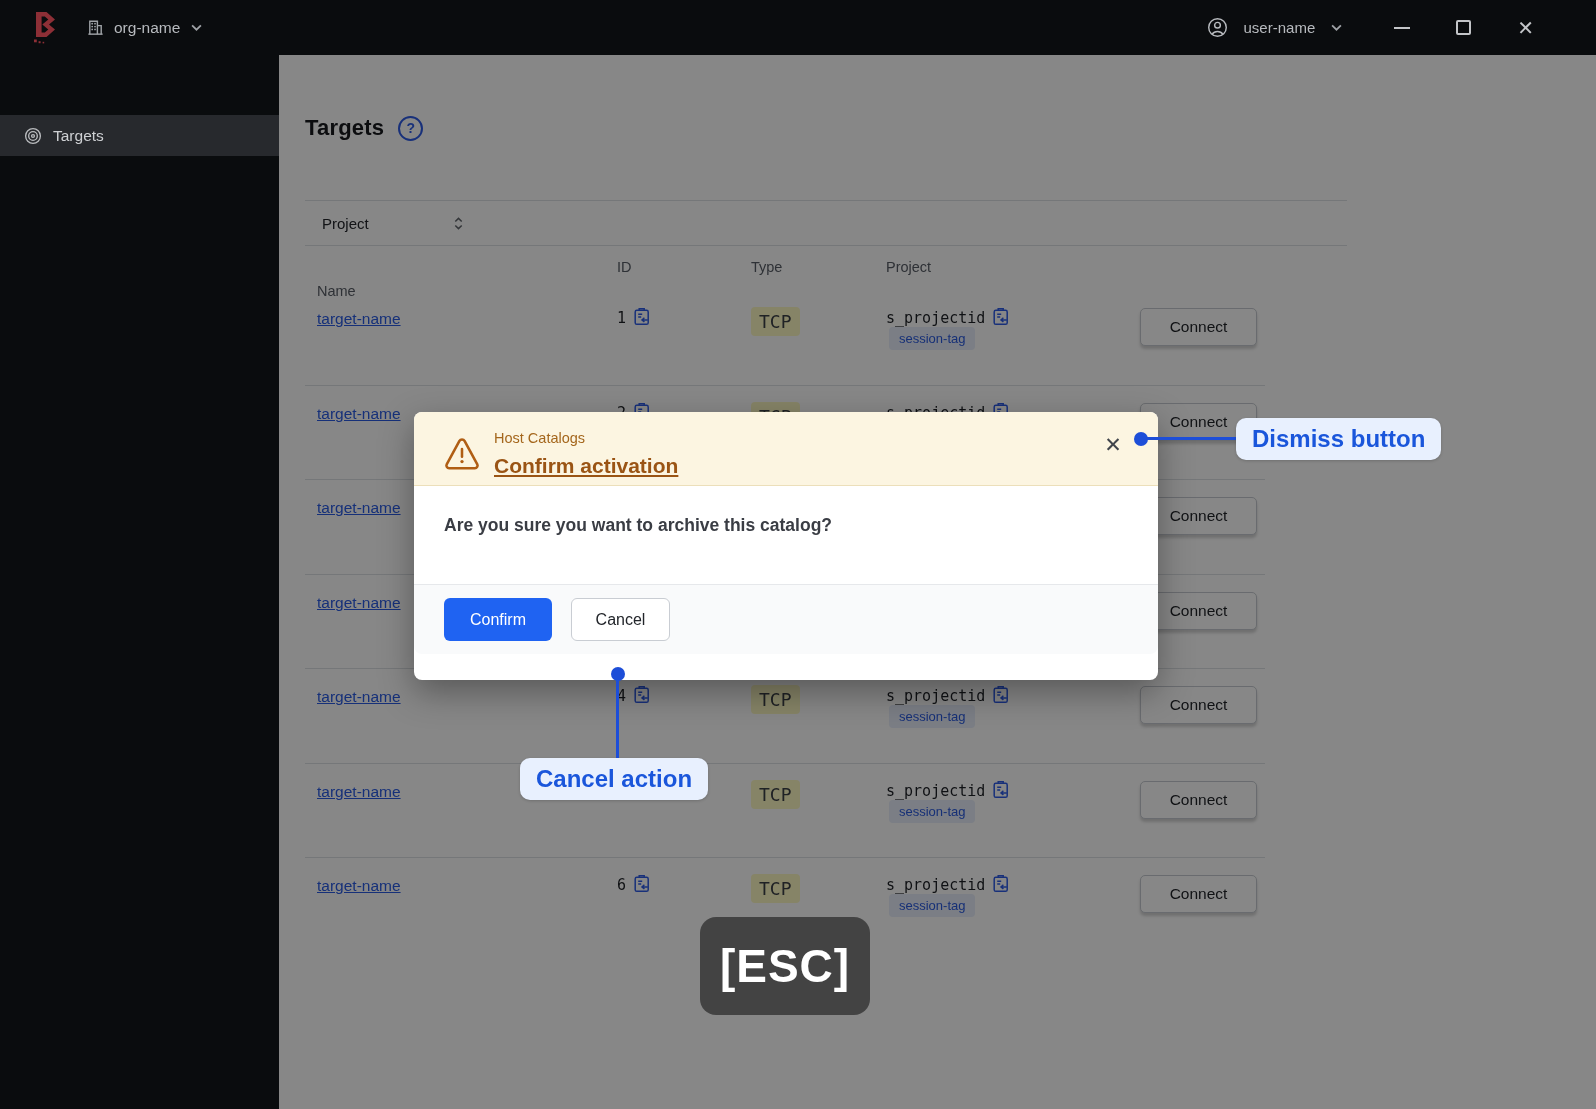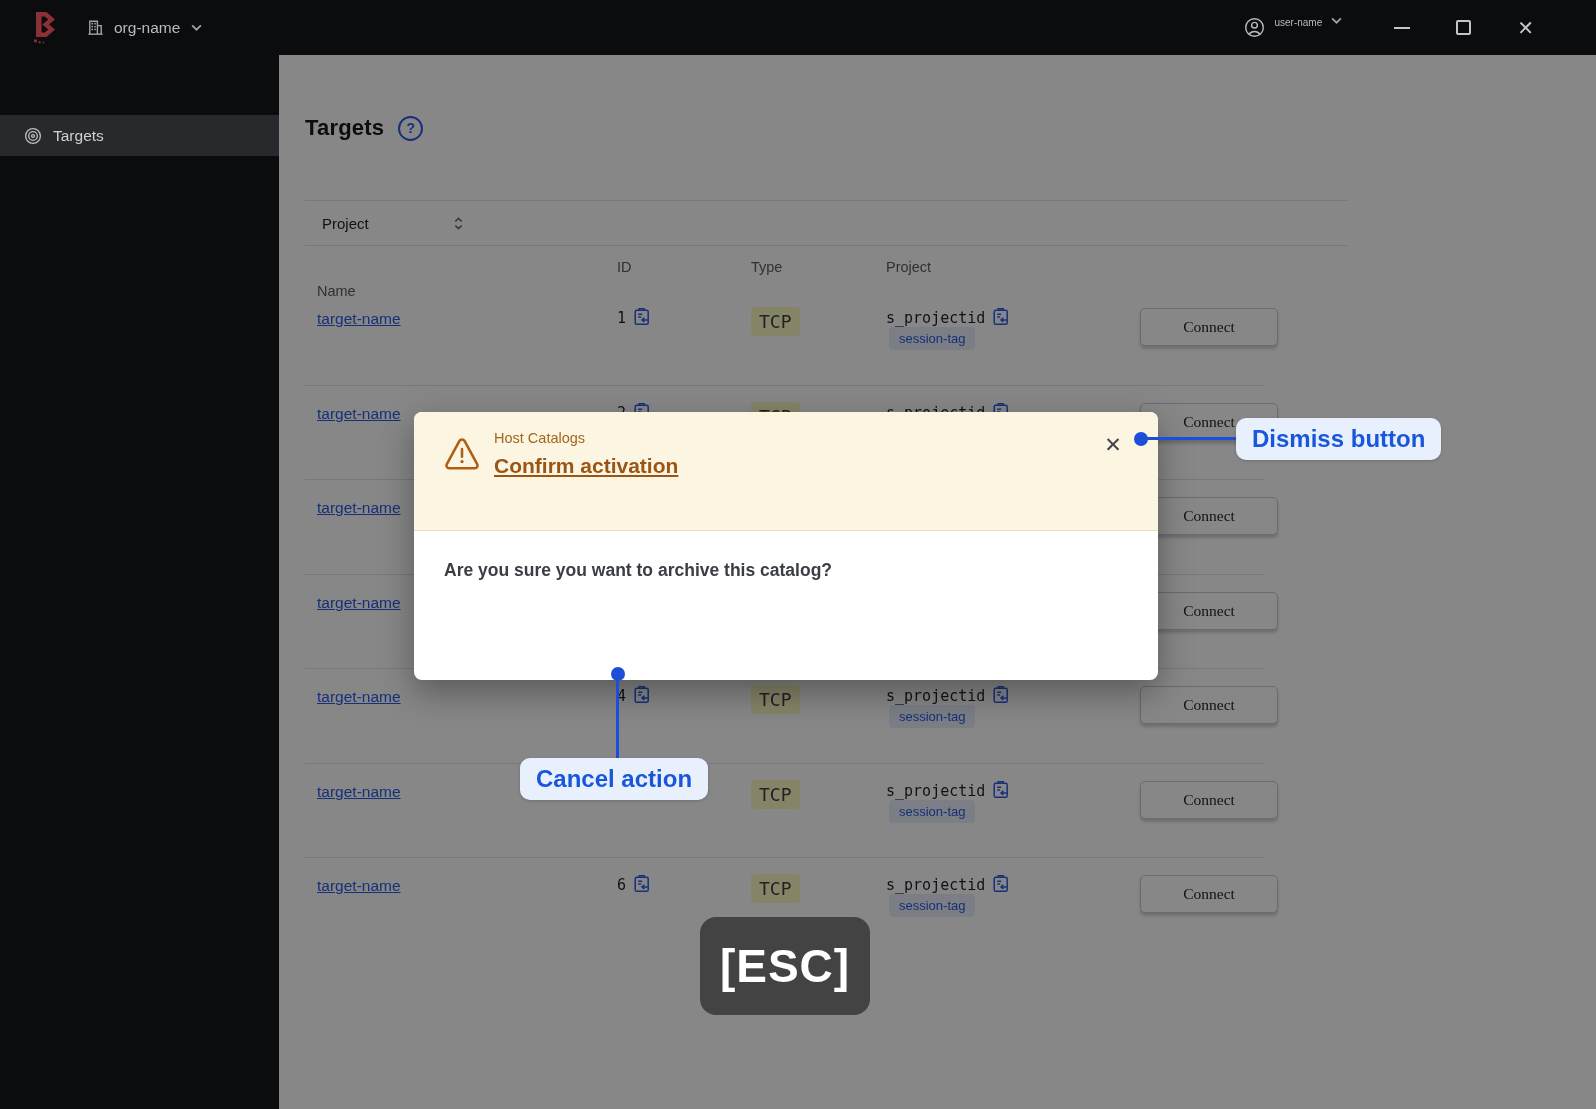--- a/index.html
+++ b/index.html
@@ -14,21 +14,21 @@
   
   .topbar {
     position:absolute; left:0; top:0; width:1596px; height:55px;
     background:#0a0c0e; display:flex; align-items:center; z-index:5;
   }
   .logo { margin-left:30px; display:flex; align-items:center; }
   .org-switcher { margin-left:26px; display:flex; align-items:center; gap:9px;
     color:#b7babe; font-size:15.5px; cursor:default; }
   .org-switcher .chev { margin-left:2px; }
   .topbar-spacer { flex:1; }
-  .user-menu { display:flex; gap:9px; color:#b7babe; font-size:10px; }
+  .user-menu { display:flex; align-items:center; gap:16px; color:#b7babe; font-size:15px; }
   .win-controls { display:flex; align-items:center; gap:46px; margin-left:52px; margin-right:62px; }
   .win-min { width:16px; height:2px; background:#c3c5c8; }
   .win-max { width:15px; height:15px; border:2px solid #c3c5c8; border-radius:2px; }
   .win-close { color:#c3c5c8; font-size:20px; line-height:1; }
 
   
   .sidebar { position:absolute; left:0; top:55px; width:279px; bottom:0; background:#0a0c0e; z-index:5; }
   .side-item {
     position:absolute; left:0; width:279px; height:41px;
     display:flex; align-items:center; padding-left:24px; gap:11px;
@@ -81,37 +81,37 @@
   }
   .cell.proj-cell { padding-top:18px; }
   .proj-line { display:flex; align-items:flex-start; gap:8px; font-size:15px; color:#1e2126; }
   .tag {
     display:inline-block; margin-left:3px; 
     background:#e8eefc; color:#2b5bdf; font-size:13px;
     padding:4px 10px; border-radius:4px;
   }
   .cell.action-cell { padding-top:17px; }
   .connect {
-    width:138px; height:38px; background:#fff; border:1px solid #c7cbd1; border-radius:5px;
-    font-family:Liberation Serif, serif; font-size:15.5px; color:#1f2227;
+    width:117px; height:38px; background:#fff; border:1px solid #c7cbd1; border-radius:5px;
+    font-family:Liberation Sans, sans-serif; font-size:15.5px; color:#1f2227;
     box-shadow:0 3px 3px rgba(0,0,0,0.18); cursor:pointer;
   }
 
   
   .overlay { position:absolute; left:279px; top:55px; right:0; bottom:0;
     background:rgba(0,0,0,0.47); z-index:20; }
 
   
   .modal {
     position:absolute; left:414px; top:412px; width:744px; height:268px;
     background:#fff; border-radius:8px; z-index:30;
     box-shadow:0 12px 34px rgba(0,0,0,0.35);
   }
   .modal-header {
-    position:relative; height:119px; background:#fcf5e1;
+    position:relative; height:74px; background:#fcf5e1;
     border-bottom:1px solid #ecdfba; border-radius:8px 8px 0 0;
   }
   .warn-icon { position:absolute; left:30px; top:25px; }
   .modal-eyebrow { position:absolute; left:80px; top:18px; font-size:14.5px; color:#a4661c; }
   .modal-title { position:absolute; left:80px; top:42px; font-size:21px; font-weight:bold; color:#9a5414;text-decoration:underline; }
   .modal-close {
     position:absolute; right:30px; top:18px; width:30px; height:30px;
     background:none; border:none; font-size:21px; color:#41454c; cursor:pointer;
     font-family:"Liberation Sans",sans-serif;
   }
@@ -469,20 +469,24 @@
         <path d="M10.3 2.6 1.8 18.2a1.8 1.8 0 0 0 1.6 2.6h17.2a1.8 1.8 0 0 0 1.6-2.6L13.7 2.6a1.95 1.95 0 0 0-3.4 0z"></path>
         <path d="M12 8v5.2" stroke-linecap="round"></path>
         <circle cx="12" cy="16.4" r="1.1" fill="#b05e14" stroke="none"></circle>
       </svg>
     </span>
     <div class="modal-eyebrow">Host Catalogs</div>
     <div class="modal-title">Confirm activation</div>
     <button class="modal-close">✕</button>
   </div>
   <div class="modal-body">Are you sure you want to archive this catalog?</div>
+  <div class="modal-footer">
+    <button class="btn-confirm">Confirm</button>
+    <button class="btn-cancel">Cancel</button>
+  </div>
 </div>
 
 <div class="anno anno-dot dismiss-dot"></div>
 <div class="anno dismiss-line"></div>
 <div class="anno anno-pill dismiss-pill">Dismiss button</div>
 
 <div class="anno anno-dot cancel-dot"></div>
 <div class="anno cancel-line"></div>
 <div class="anno anno-pill cancel-pill">Cancel action</div>
 

